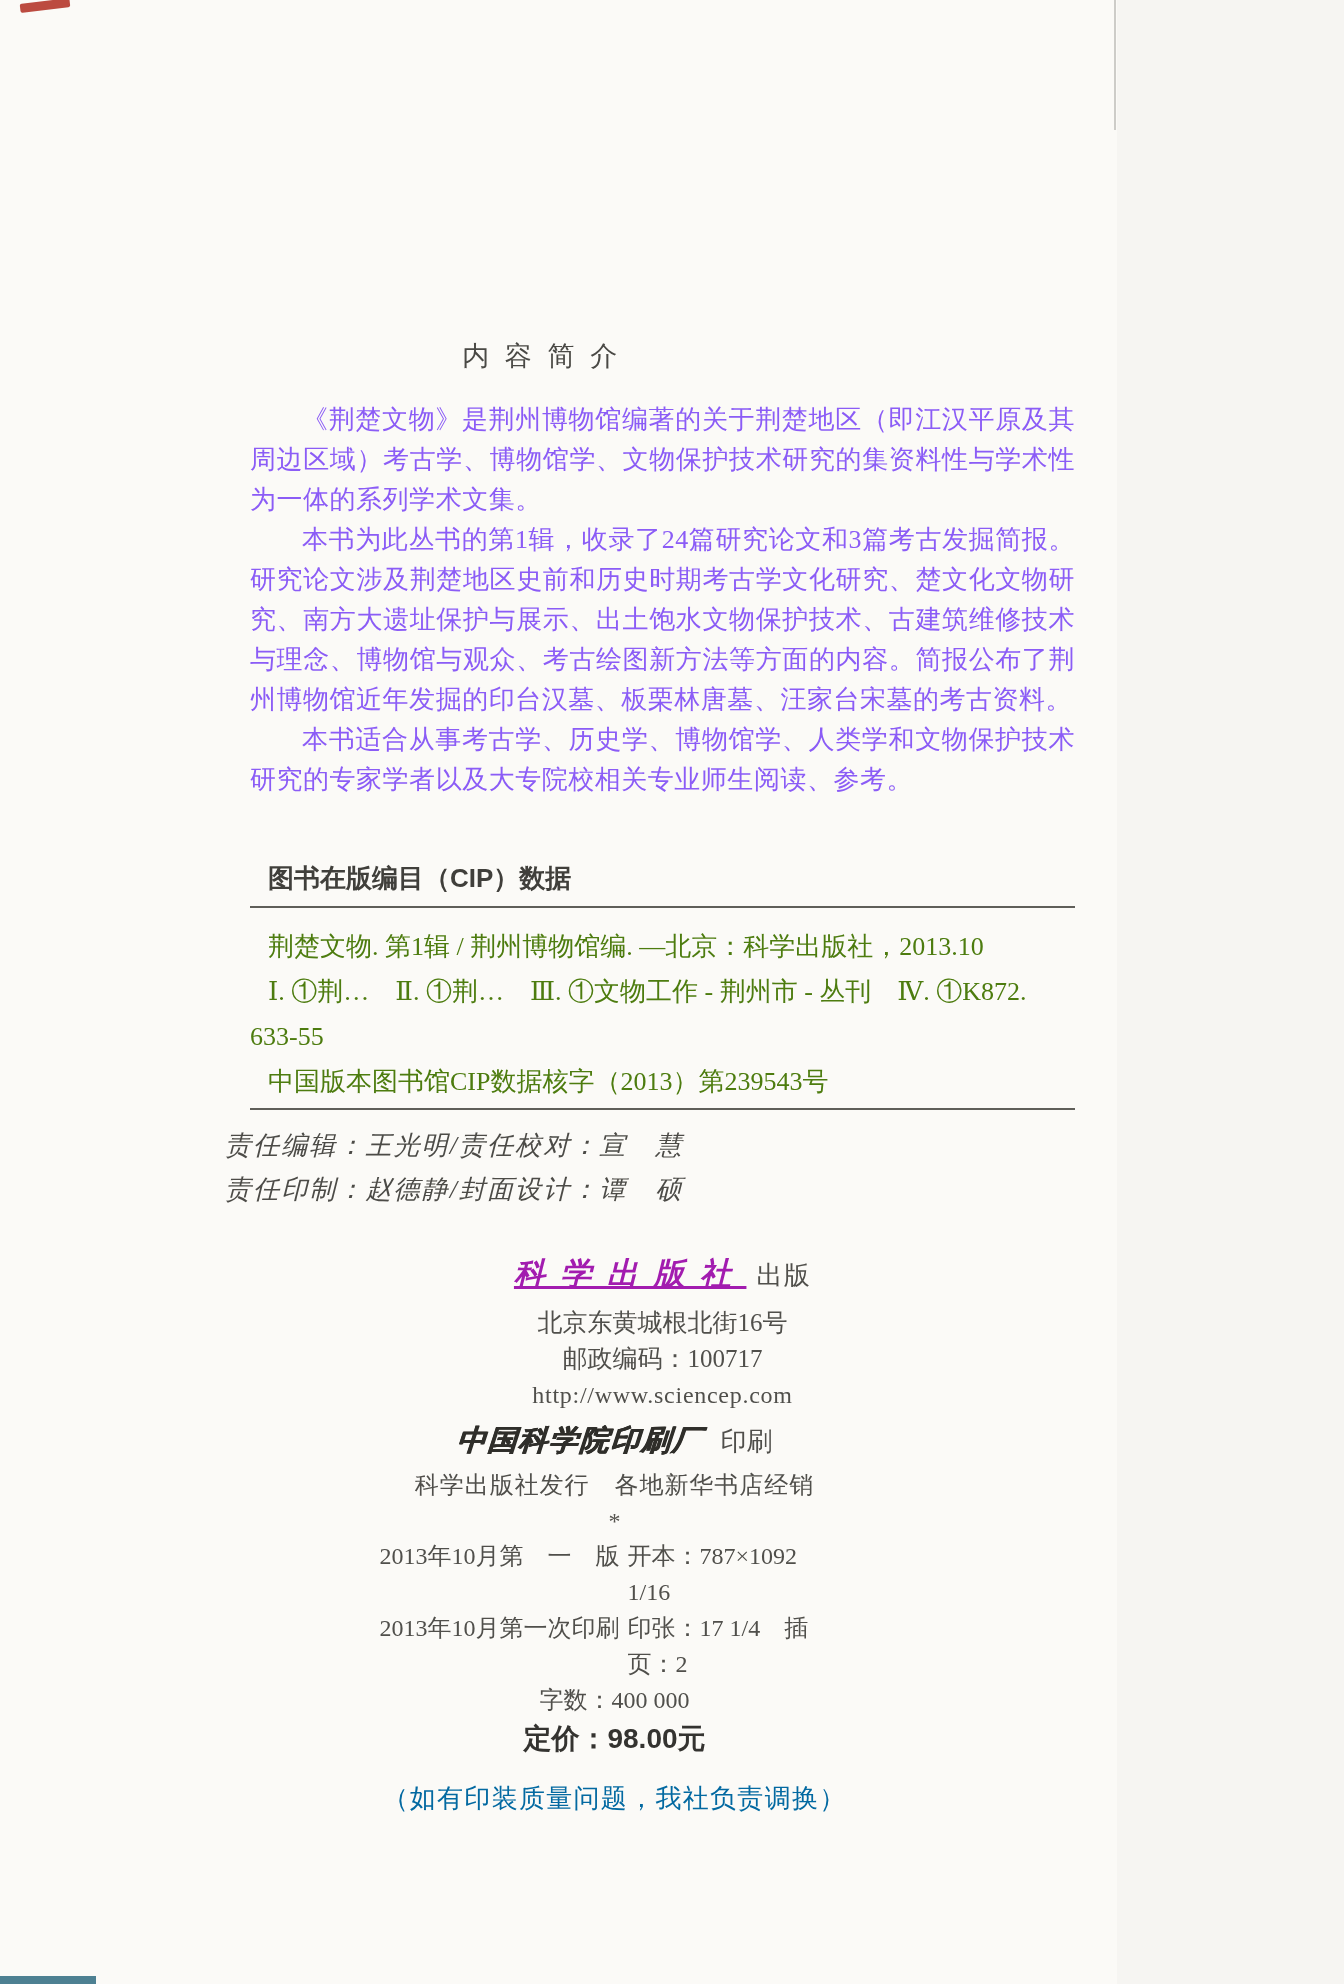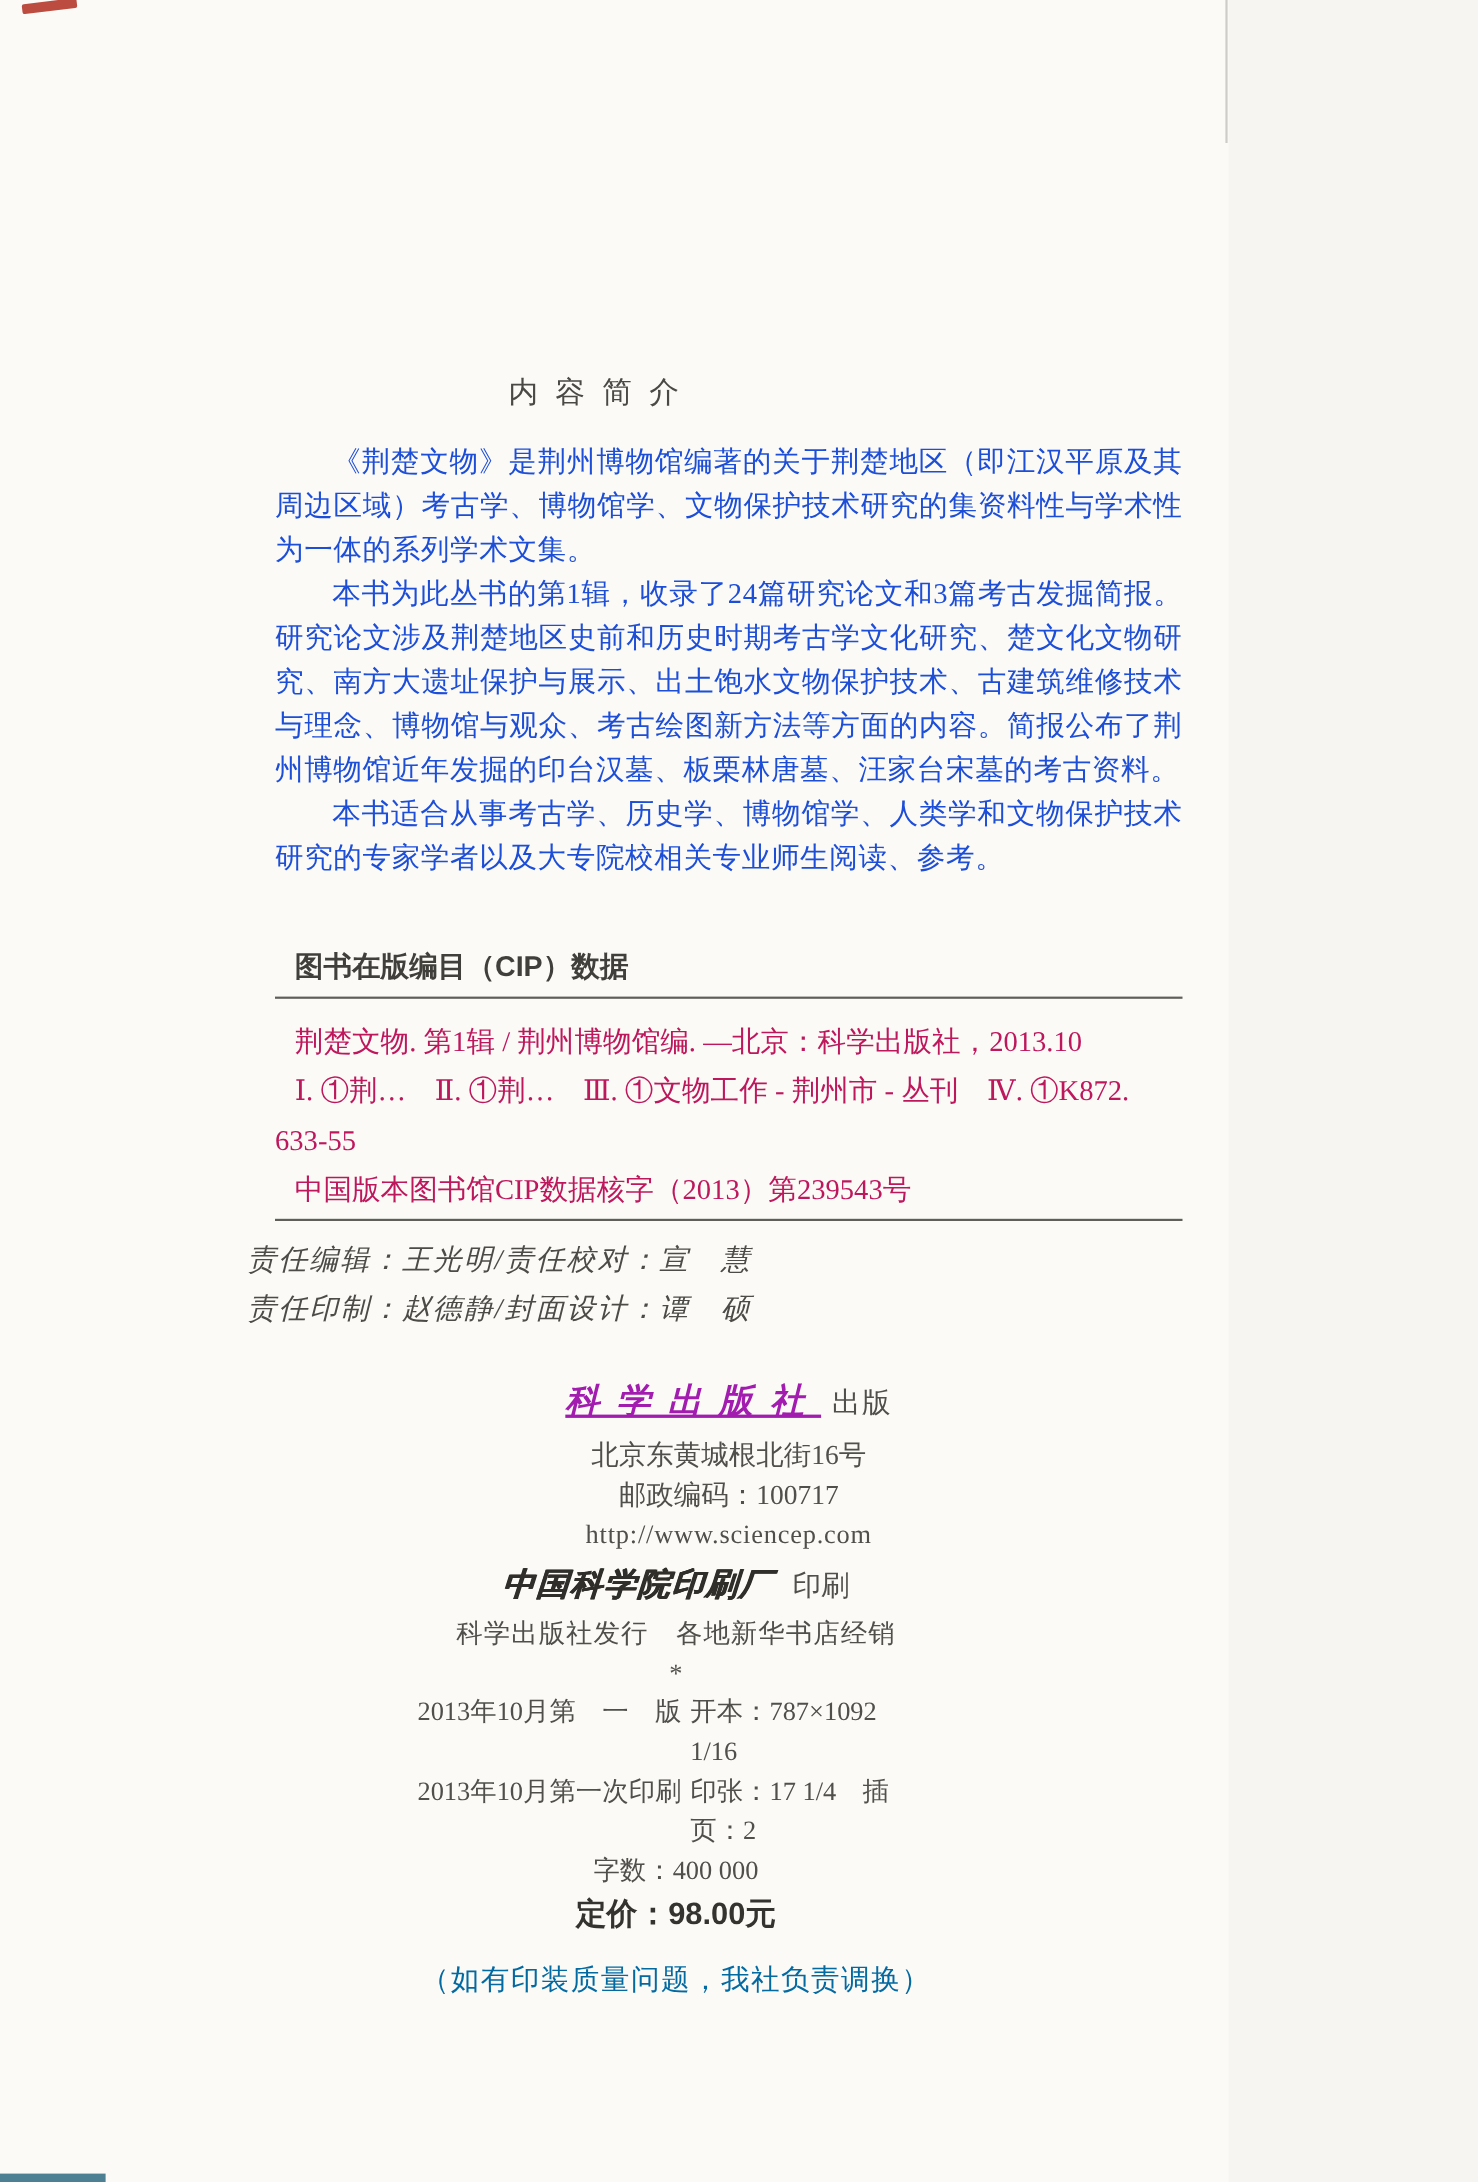--- a/index.html
+++ b/index.html
@@ -46,21 +46,21 @@
     position:relative;left:-115px;
   }
 
   .intro p{
     margin:0;
     font-size:26px;
     line-height:40px;
     text-align:justify;
     text-indent:2em;
     letter-spacing:.02em;
-    color:#1d4ed8;
+    color:#8b5cf6;
   }
 
   .cip{margin-top:60px;}
   .cip-heading{
     margin:0;
     padding-left:18px;
     font-family:"Liberation Sans","DejaVu Sans",sans-serif;
     font-weight:700;
     font-size:26px;line-height:36px;
     color:#403f3b;
@@ -68,21 +68,21 @@
   .cip-rule{
     border:none;margin:10px 0 0 0;
     border-top:2px solid #5f5e59;
   }
   .cip-rule.bottom{border-top-width:2px;margin:4px 0 0 0;}
   .cip-body{padding-top:16px;}
   .cip-body .cip-line{
     margin:0;padding-left:18px;
     font-size:26px;line-height:45px;
     white-space:nowrap;
-    color:#be185d;
+    color:#4d7c0f;
   }
   .cip-body .cip-line.flush{padding-left:0;}
 
   .credits{
     padding-top:14px;
     text-align:left;
     transform:translateX(-25px);
   }
   .credits p{
     margin:0;

